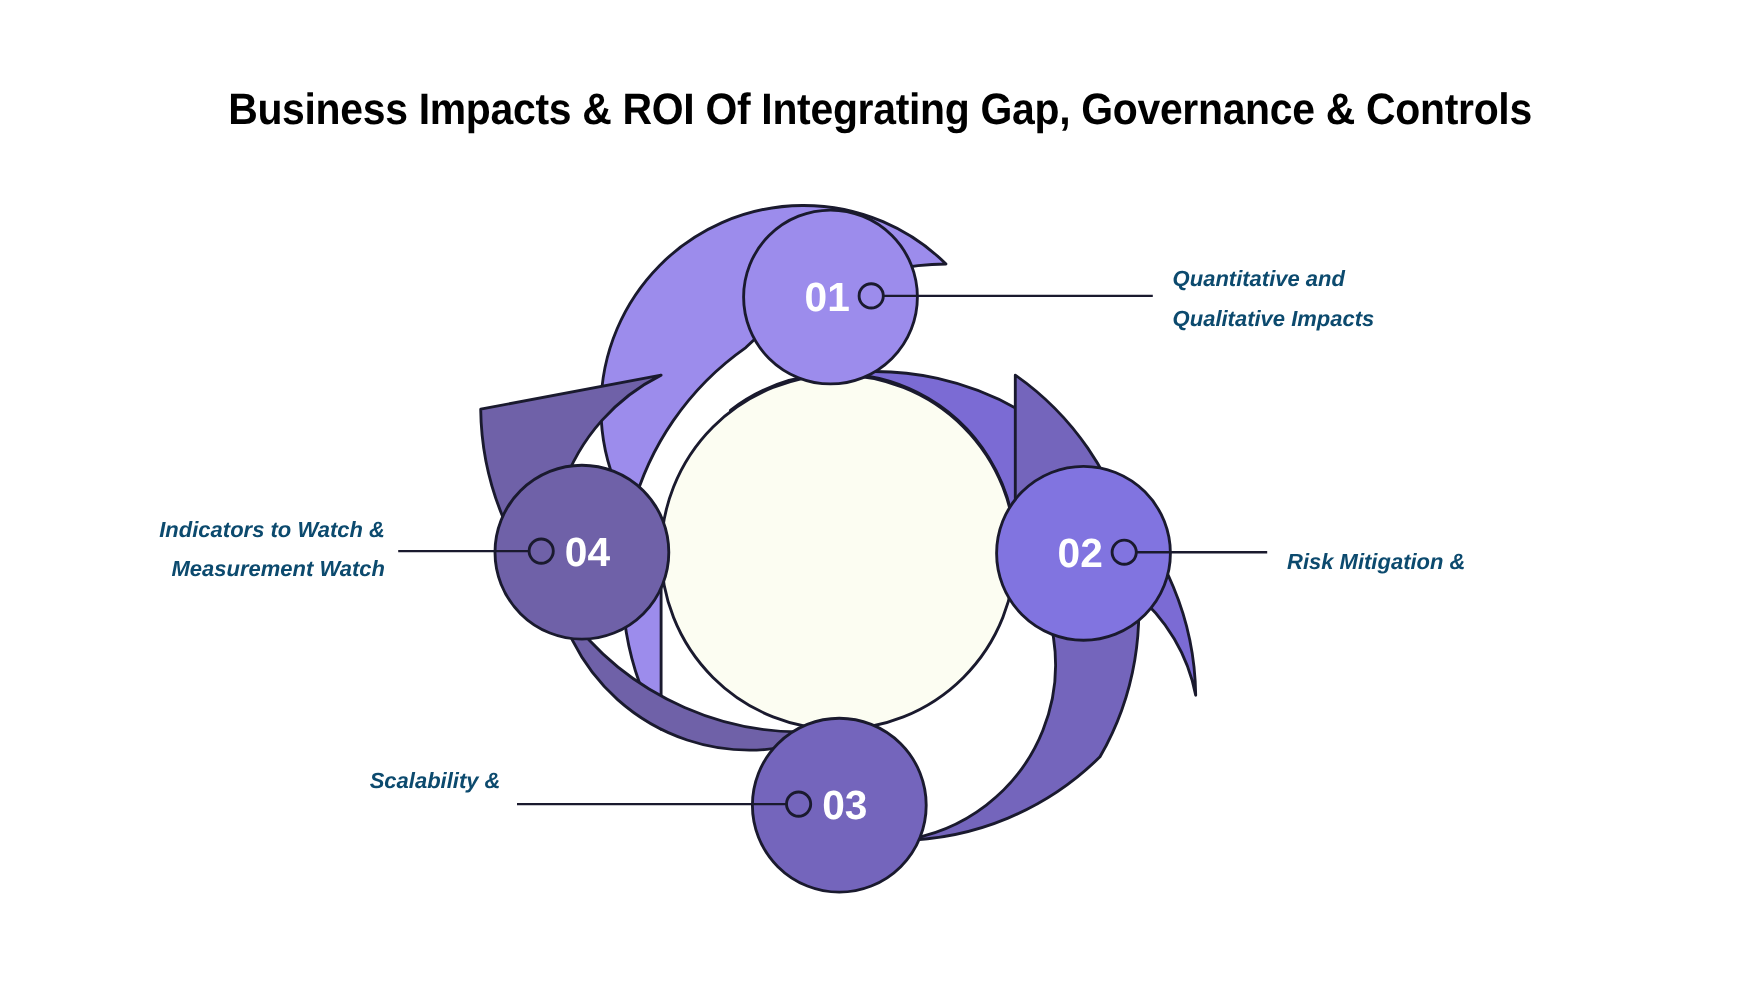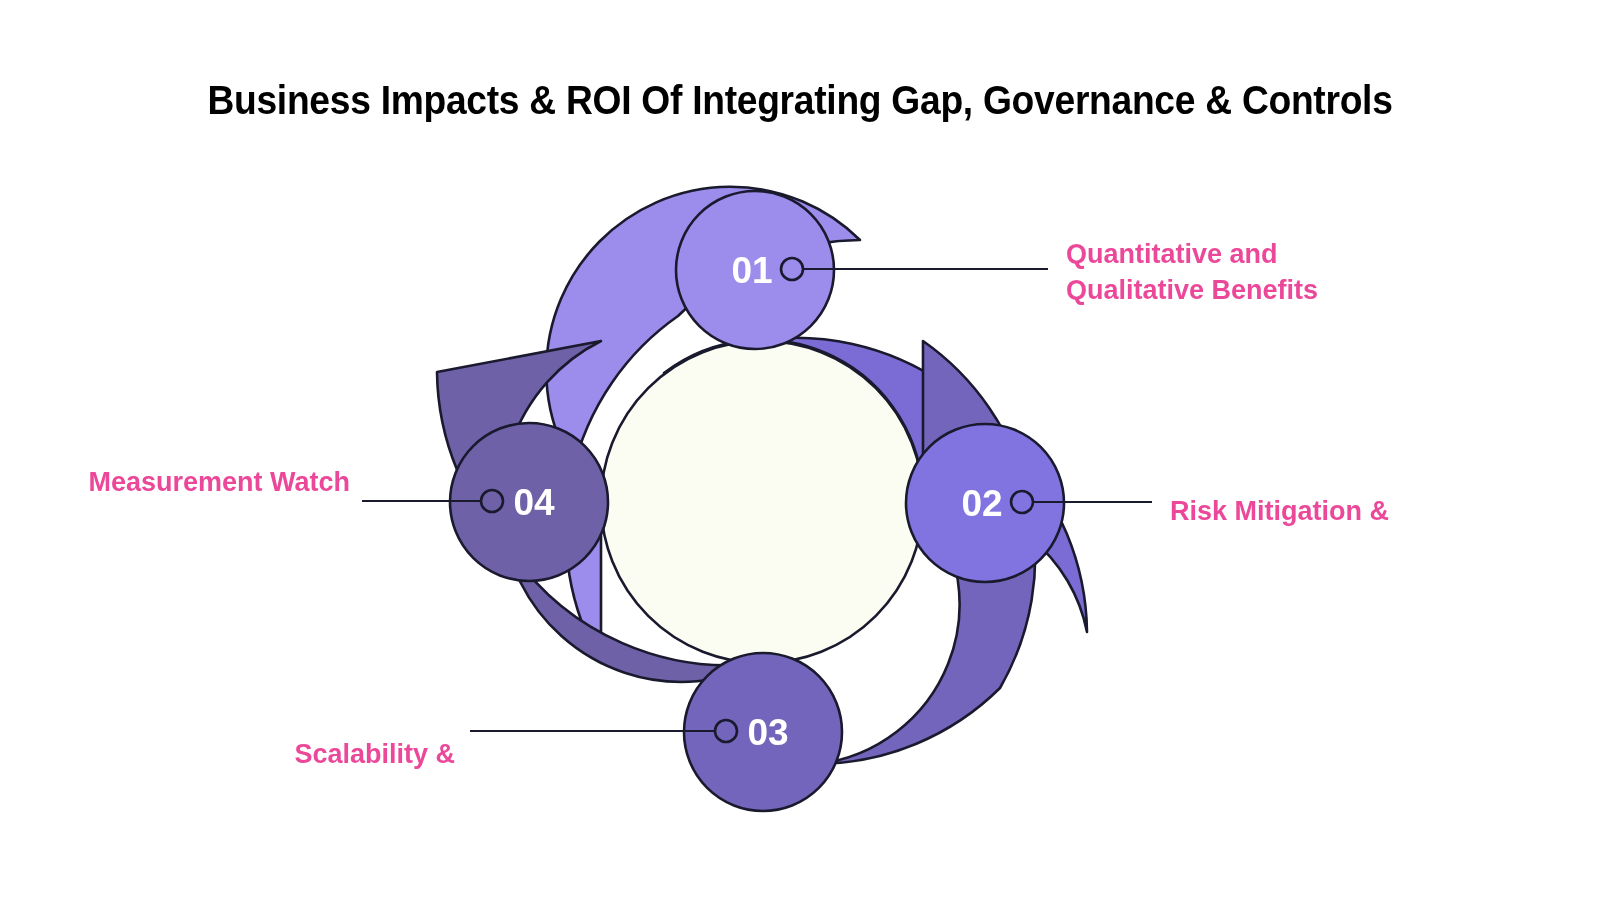--- a/index.html
+++ b/index.html
@@ -32,29 +32,30 @@
     letter-spacing: -0.3px;
     color: #000000;
     transform: scaleX(0.93);
     transform-origin: center top;
     white-space: nowrap;
   }
   .callout {
     position: absolute;
     font-family: "Liberation Sans", sans-serif;
     font-weight: bold;
-    font-size: 27px;
+    font-size: 20px;
     line-height: 36px;
-    color: #ec4899;
+    color: #0c4a6e;
     white-space: nowrap;
+    font-style: italic;
   }
   .callout .ln { display: block; }
   #callout-01 { left: 1066px; top: 236px; text-align: left; }
   #callout-02 { left: 1170px; top: 469px; text-align: left; margin-top: 24px; }
-  #callout-03 { right: 1145px; top: 692px; text-align: right; margin-top: 44px; }
+  #callout-03 { right: 1145px; top: 692px; text-align: right; }
   #callout-04 { right: 1250px; top: 464px; text-align: right; }
   .num {
     font-family: "Liberation Sans", sans-serif;
     font-weight: bold;
     font-size: 37px;
     fill: #ffffff;
   }
 </style>
 </head>
 <body>
@@ -124,26 +125,27 @@
     <text class="num" x="534" y="502" text-anchor="middle" dominant-baseline="central" fill="#FFFFFF">04</text>
     <line x1="481" y1="501" x2="362" y2="501" stroke="#1A1A2E" stroke-width="2.2"></line>
     <circle cx="492" cy="501" r="11" fill="#6F61A8" stroke="#1A1A2E" stroke-width="2.6"></circle>
   </g>
 </svg>
 
 <div class="title">Business Impacts &amp; ROI Of Integrating Gap, Governance &amp; Controls</div>
 
 <div class="callout" id="callout-01">
   <span class="ln">Quantitative and</span>
-  <span class="ln">Qualitative Benefits</span>
+  <span class="ln">Qualitative Impacts</span>
 </div>
 
 <div class="callout" id="callout-02">
   <span class="ln">Risk Mitigation &amp;</span>
 </div>
 
 <div class="callout" id="callout-03">
   <span class="ln">Scalability &amp;</span>
 </div>
 
 <div class="callout" id="callout-04">
+  <span class="ln">Indicators to Watch &amp;</span>
   <span class="ln">Measurement Watch</span>
 </div>
 
 </body></html>

